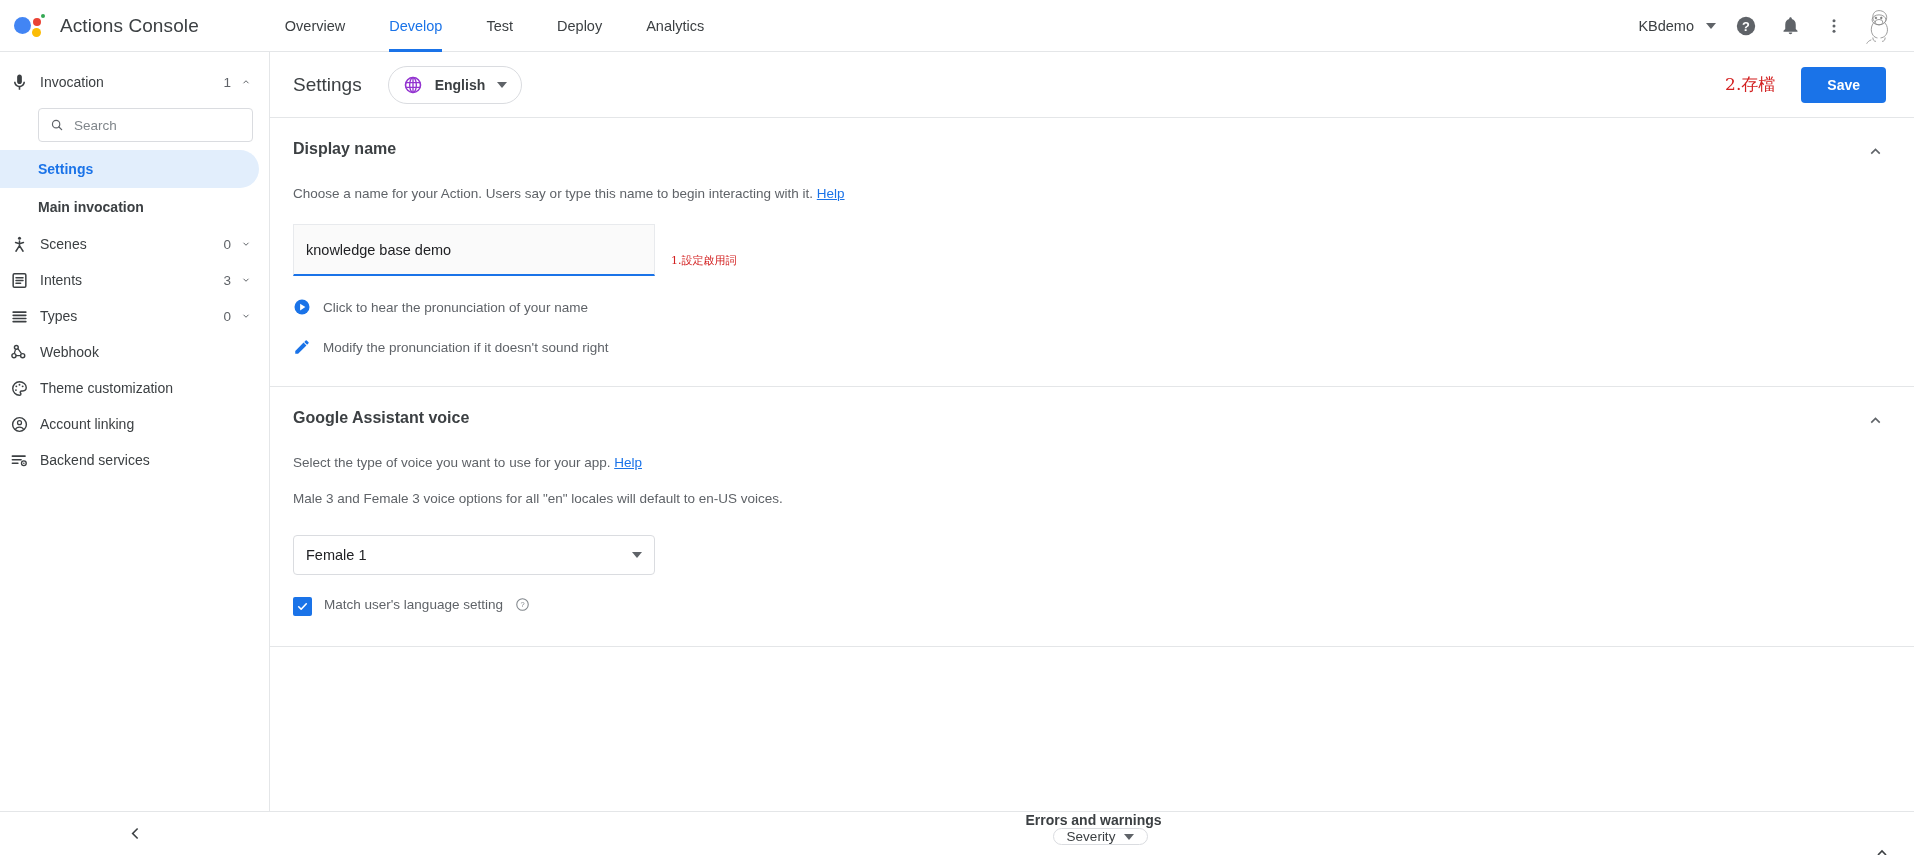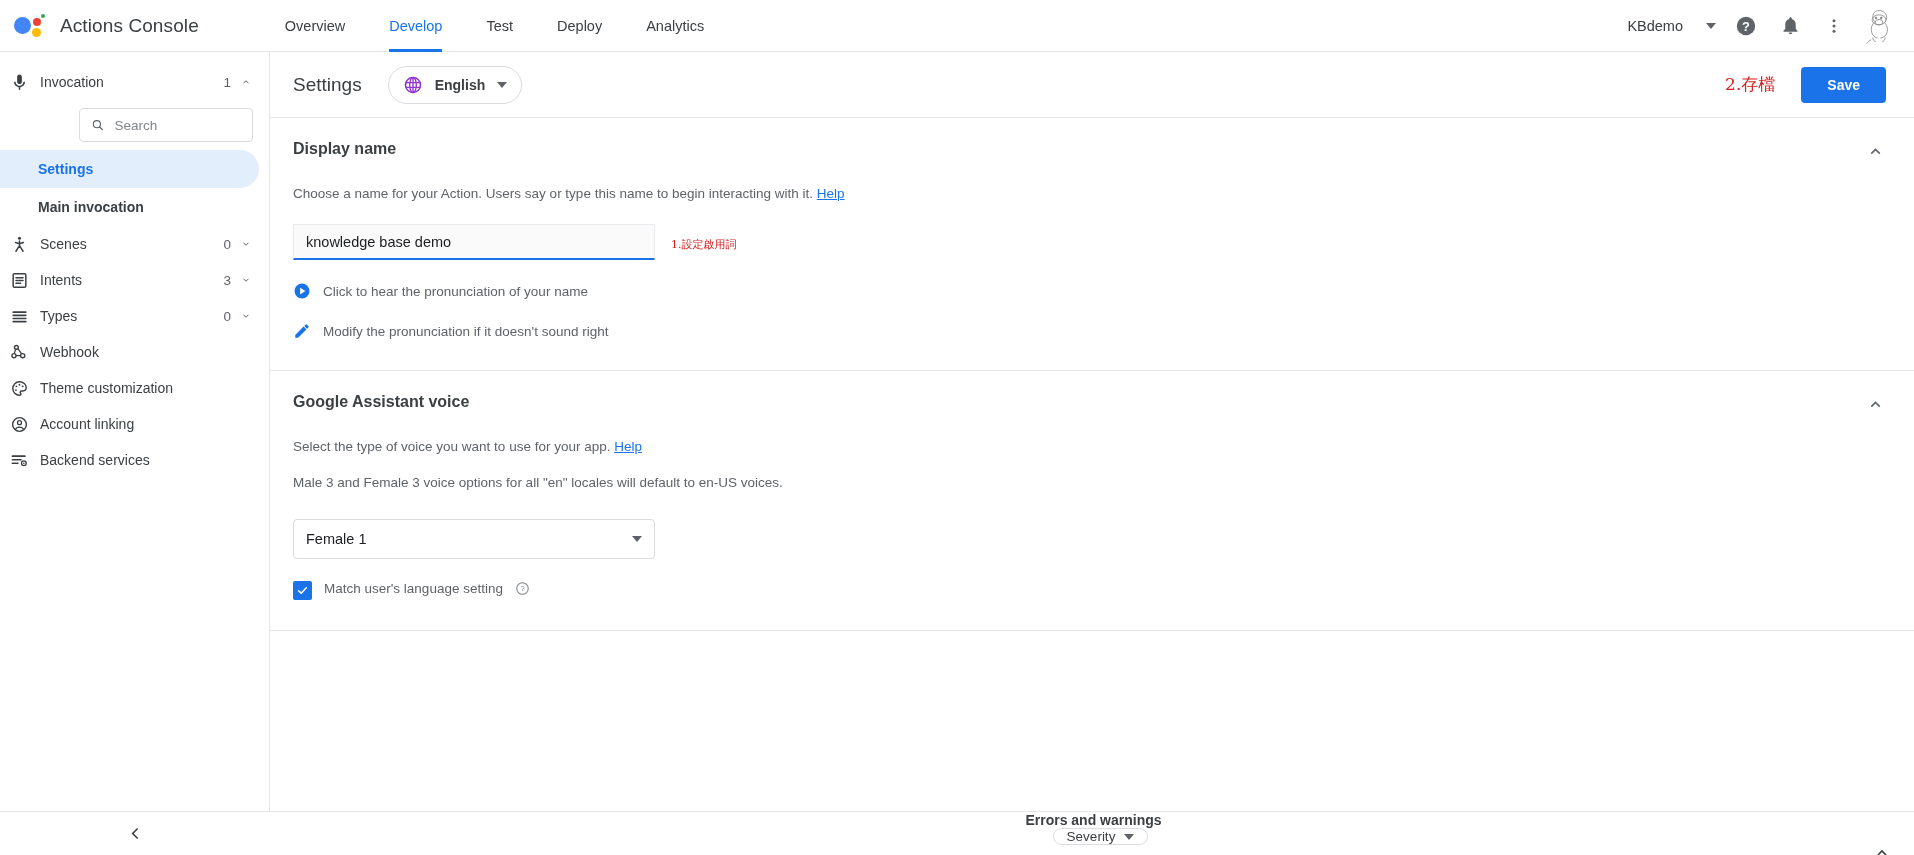--- a/index.html
+++ b/index.html
@@ -37,21 +37,21 @@
   }
   .nav-tab.active { color: #1a73e8; }
   .nav-tab.active::after {
     content: ""; position: absolute; left: 22px; right: 22px; bottom: 0;
     height: 3px; background: #1a73e8;
   }
   .topbar-right {
     margin-left: auto; display: flex; align-items: center; gap: 0; padding-right: 12px;
   }
   .project-chip {
-    display: flex; align-items: center; gap: 23px; font-size: 14.5px; color: #3c4043;
+    display: flex; align-items: center; gap: 12px; font-size: 14.5px; color: #3c4043;
     cursor: pointer; padding: 6px 8px; white-space: nowrap;
   }
   .caret-down {
     width: 0; height: 0; border-left: 5px solid transparent; border-right: 5px solid transparent;
     border-top: 6px solid #5f6368;
   }
   .icon-btn {
     width: 44px; height: 44px; display: flex; align-items: center; justify-content: center;
     cursor: pointer; border-radius: 50%;
   }
@@ -66,21 +66,21 @@
     display: flex; align-items: center; height: 36px; padding: 0 18px 0 10px;
     cursor: pointer; font-size: 14px; color: #3c4043;
   }
   .side-row .ico { width: 30px; flex: none; display: flex; align-items: center; justify-content: flex-start; }
   .side-row .lbl { flex: 1; white-space: nowrap; }
   .side-row .cnt { font-size: 13.5px; color: #5f6368; margin-right: 10px; }
   .chev { width: 10px; height: 10px; flex: none; }
 
   .invocation-row { margin-top: 12px; }
 
-  .search-wrap { padding: 8px 16px 8px 38px; margin-left: 41px; }
+  .search-wrap { padding: 8px 16px 8px 38px; }
   .search-box {
     display: flex; align-items: center; gap: 10px; height: 34px;
     border: 1px solid #dadce0; border-radius: 4px; padding: 0 11px; background: #fff;
   }
   .search-box input {
     border: none; outline: none; font-size: 13.5px; color: #3c4043;
     font-family: "Liberation Sans", sans-serif; width: 100%; background: transparent;
   }
   .search-box input::placeholder { color: #80868b; }
 
@@ -132,21 +132,21 @@
   .section-title { font-size: 16px; font-weight: bold; color: #3c4043; margin-bottom: 26px; }
   .section-chev {
     position: absolute; right: 28px; top: 22px; cursor: pointer;
     width: 22px; height: 22px; display:flex; align-items:center; justify-content:center;
   }
   .desc { font-size: 13.5px; color: #5f6368; line-height: 20px; }
   .desc a { color: #1a73e8; }
 
   .name-row { display: flex; align-items: flex-end; margin-top: 20px; }
   .text-field {
-    width: 362px; height: 36px; background: #fafafa;
+    width: 362px; height: 52px; background: #fafafa;
     border: 1px solid #e8eaed; border-bottom: 2px solid #1a73e8;
     display: flex; align-items: center; padding: 16px 12px;
   }
   .text-field input {
     border: none; outline: none; background: transparent; width: 100%;
     font-size: 14.5px; color: #202124; font-family: "Liberation Sans", sans-serif;
   }
   .field-annot {
     color: #d32020; font-size: 11px; margin-left: 16px; margin-bottom: 8px;
     white-space: nowrap; font-family: "DejaVu Serif", serif;

